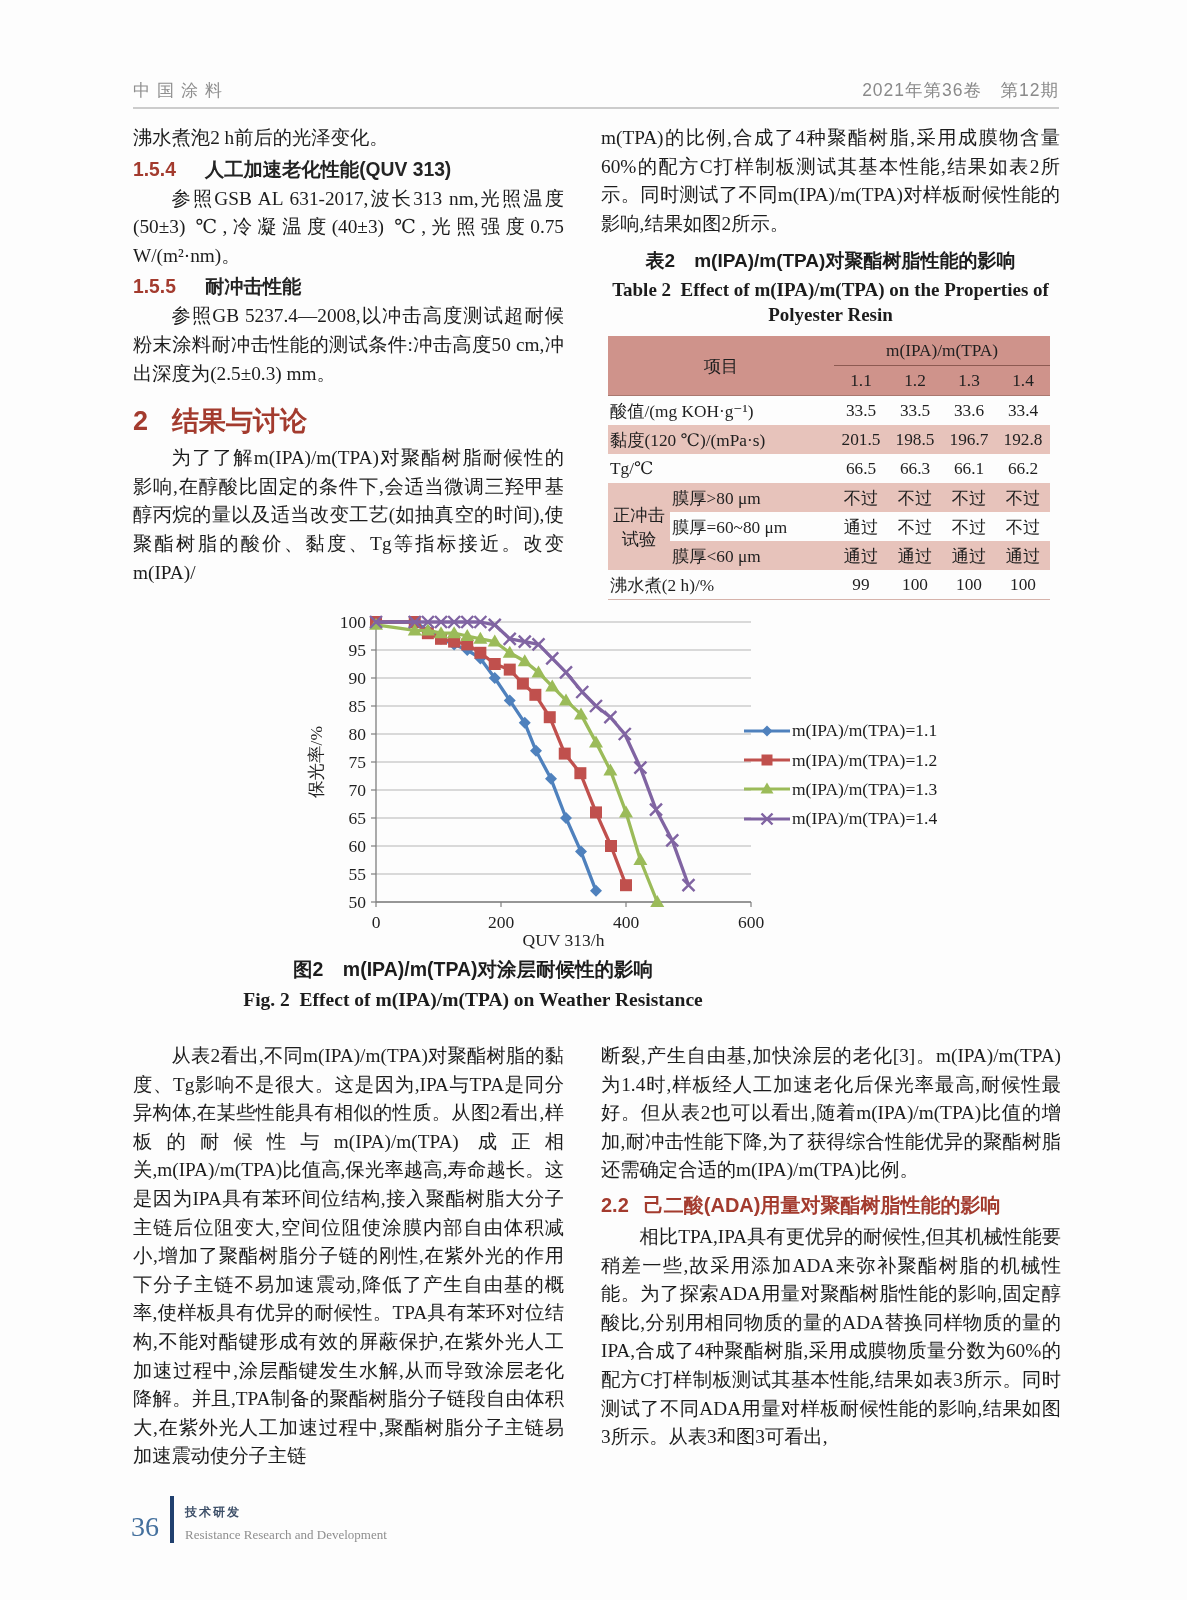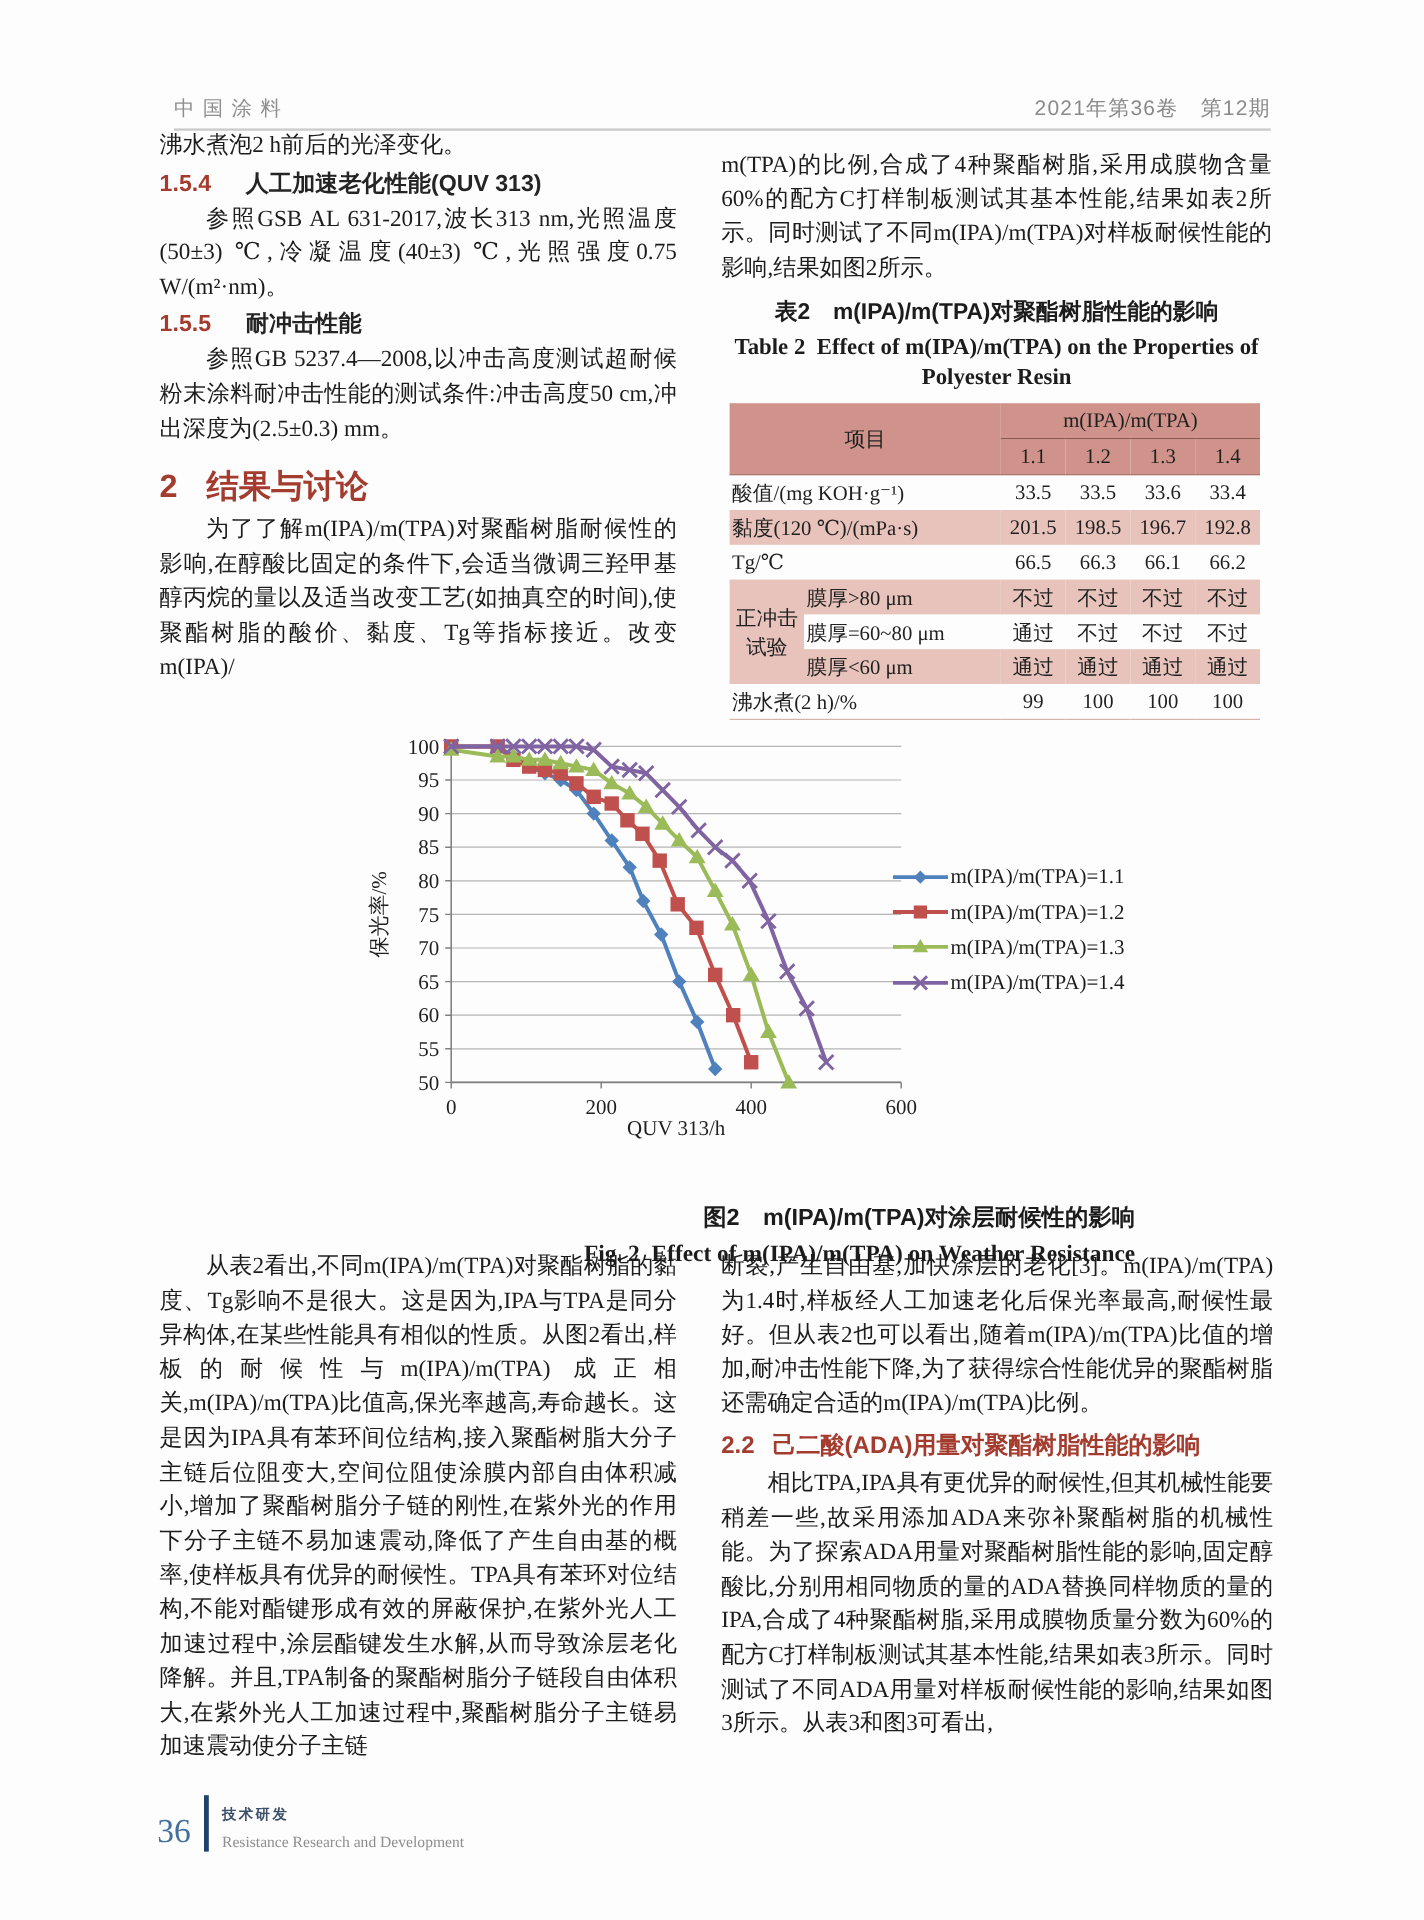--- a/index.html
+++ b/index.html
@@ -7,26 +7,26 @@
     --tbl-head:#cf938b;
     --tbl-alt:#e7c3bb;
     --ink:#1c1c1c;
   }
   html,body{margin:0;padding:0;background:#f2f2f2;}
   .page{position:relative;width:1187px;height:1600px;background:#fdfdfd;margin:0 auto;
         font-family:"Liberation Serif","DejaVu Serif",serif;color:var(--ink);overflow:hidden;}
   
   .hdr{position:absolute;left:133px;right:128px;top:72px;height:30px;border-bottom:2px solid #cccccc;
        display:flex;justify-content:space-between;align-items:flex-end;padding-bottom:5px;
-       font-family:"Liberation Sans","DejaVu Sans",sans-serif;margin-left:12px;}
+       font-family:"Liberation Sans","DejaVu Sans",sans-serif;}
   .hdr-left{font-size:17px;color:#8e8e8e;letter-spacing:7px;}
   .hdr-right{font-size:17.5px;color:#8a8a8a;letter-spacing:1px;}
   
   .col{position:absolute;}
-  .col-lt{left:133px;top:108px;width:431px;}
+  .col-lt{left:133px;top:124px;width:431px;}
   .col-rt{left:601px;top:124px;width:459px;}
   .col-lb{left:133px;top:1042px;width:431px;}
   .col-rb{left:601px;top:1042px;width:460px;}
   .body-p{font-size:19.3px;line-height:28.6px;text-align:justify;margin:0;text-indent:2em;}
   .noindent{text-indent:0;}
   .h-num{margin:3px 0 2px;font-family:"Liberation Sans","DejaVu Sans",sans-serif;
          font-weight:600;font-size:19.3px;line-height:27px;color:#242424;}
   .h-num .num{color:var(--red);margin-right:29px;}
   .sec2{margin:17px 0 7px;font-family:"Liberation Sans","DejaVu Sans",sans-serif;
         font-weight:700;font-size:27px;line-height:32px;color:var(--red);}
@@ -52,21 +52,21 @@
   tr.row-alt td{background:var(--tbl-alt);}
   
   .chart-wrap{position:absolute;left:288px;top:588px;width:800px;height:372px;}
   .chart-wrap svg.main{position:absolute;left:0;top:0;}
   svg text{font-family:"Liberation Serif","DejaVu Serif",serif;fill:#1f1f1f;}
   .legend{position:absolute;left:456px;top:128px;}
   .legend-item{display:flex;align-items:center;height:29.4px;}
   .legend-item svg{margin-right:2px;}
   .legend-item span{font-size:17.5px;white-space:nowrap;}
   
-  .fig-cap{position:absolute;left:0;width:946px;top:1003px;text-align:right;}
+  .fig-cap{position:absolute;left:0;width:946px;top:957px;text-align:center;}
   .fig-cap .cap-zh{font-family:"Liberation Sans","DejaVu Sans",sans-serif;font-weight:700;font-size:19.5px;line-height:25px;}
   .fig-cap .cap-en{font-weight:700;font-size:19.5px;line-height:25px;margin-top:5px;}
   
   .ftr{position:absolute;left:131px;top:1496px;display:flex;align-items:flex-end;}
   .pg-num{font-size:28px;color:#44709d;margin-right:11px;}
   .ftr-bar{width:4px;height:47px;background:#20406e;margin-right:11px;}
   .ftr-zh{font-family:"Liberation Sans","DejaVu Sans",sans-serif;font-weight:700;
           font-size:12px;color:#3e5069;letter-spacing:2px;line-height:22px;}
   .ftr-en{font-size:13px;color:#8e8e8e;margin-top:4px;}
 </style>

